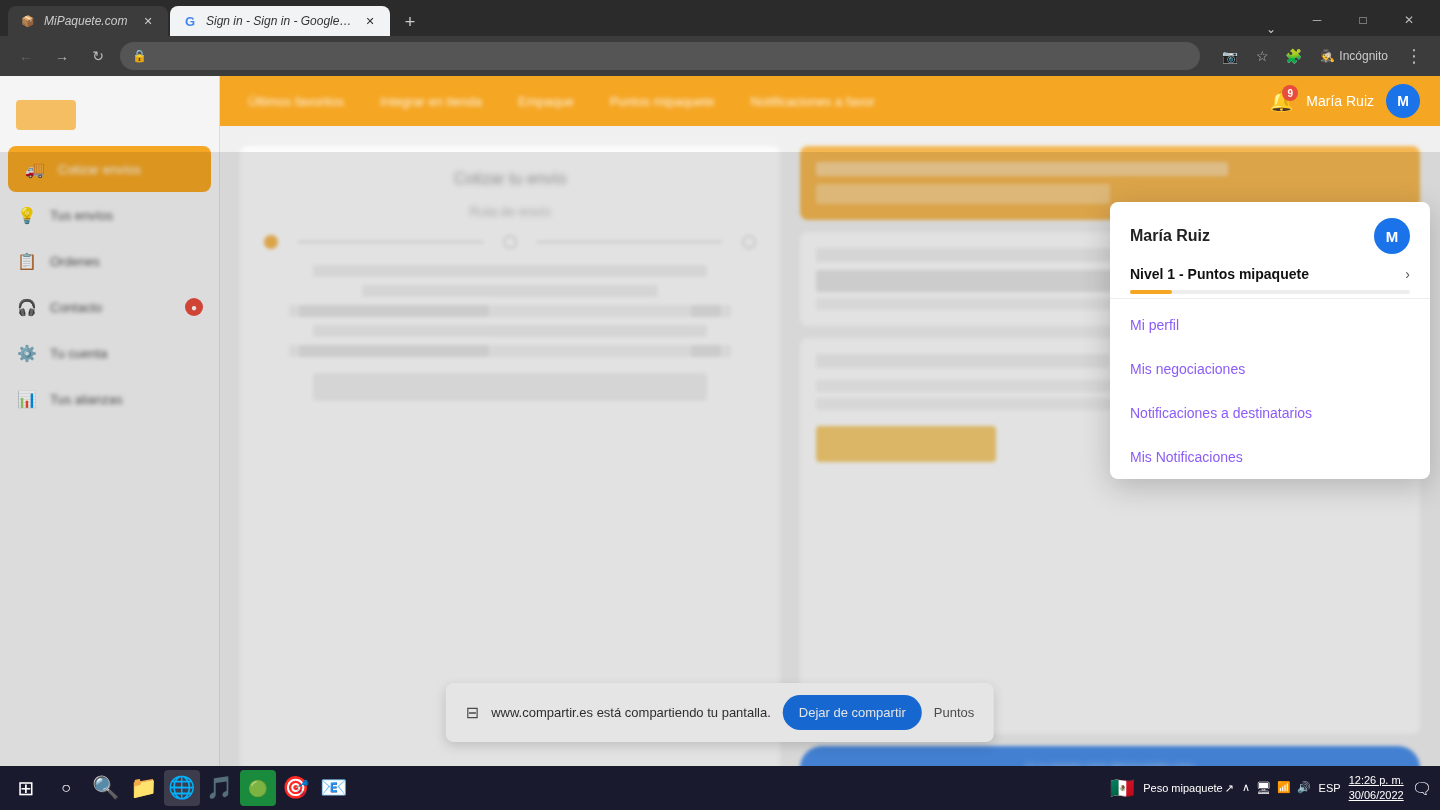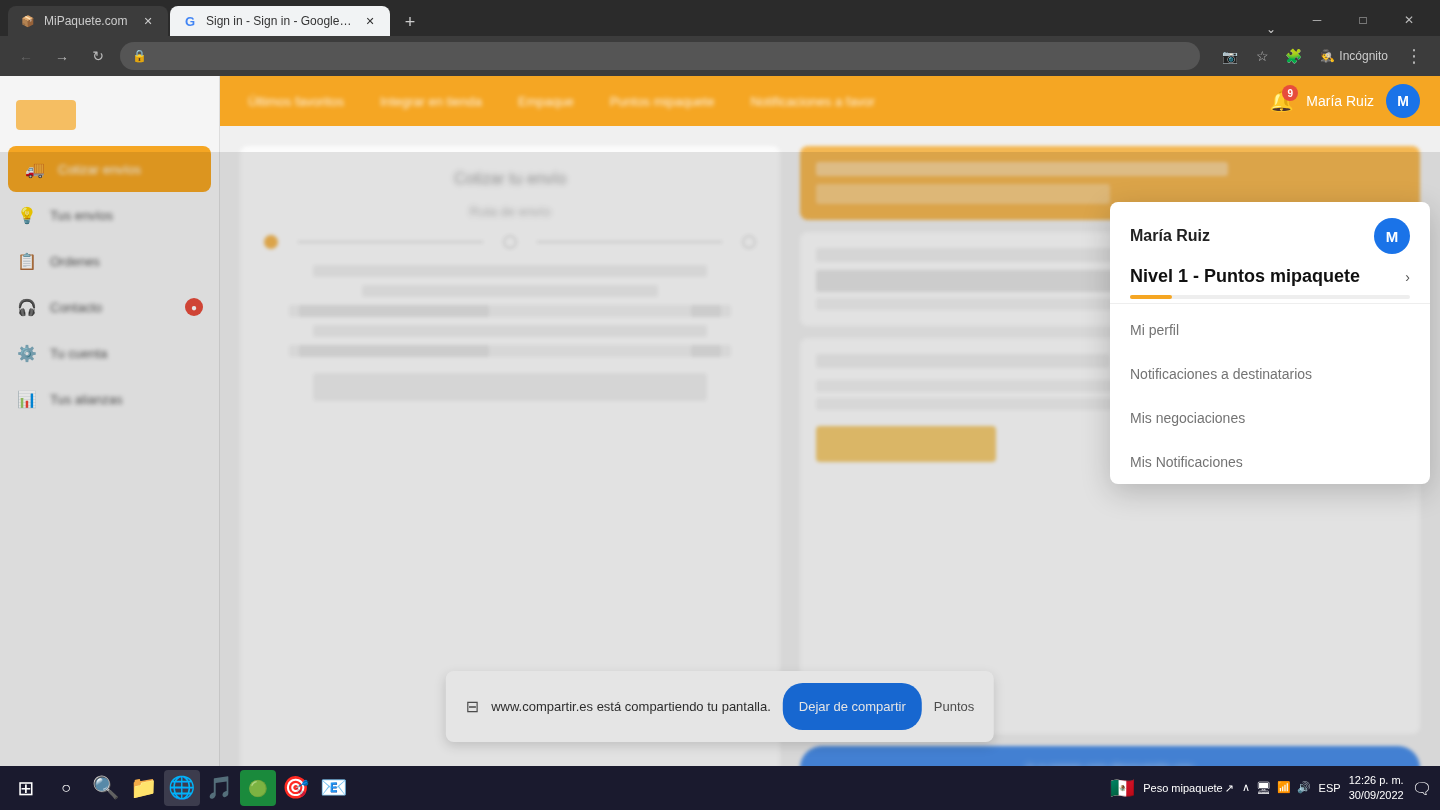--- a/index.html
+++ b/index.html
@@ -1,21 +1,21 @@
 <!DOCTYPE html>
 <html><head>
   <meta charset="utf-8">
   <style>
     * { margin: 0; padding: 0; box-sizing: border-box; }
     body { width: 1440px; height: 810px; overflow: hidden; font-family: 'Segoe UI', Arial, sans-serif; background: #e8e8e8; position: relative; }
     .tab-bar { display: flex; align-items: flex-end; height: 36px; background: #2b2b2b; padding: 0 8px; gap: 2px; }
     .tab { display: flex; align-items: center; height: 30px; padding: 0 12px; border-radius: 8px 8px 0 0; font-size: 12px; color: #ccc; background: #3c3c3c; gap: 8px; min-width: 160px; max-width: 220px; }
     .tab.active { background: #f1f3f4; color: #333; }
     .tab-favicon { width: 16px; height: 16px; display: flex; align-items: center; justify-content: center; font-size: 11px; }
-    .tab-title { flex: 1; overflow: hidden; text-overflow: ellipsis; white-space: nowrap; font-size: 12px; }
+    .tab-title { flex: 1; overflow: hidden; text-overflow: ellipsis; white-space: nowrap; font-size: 12px; font-style: italic; }
     .tab-close { width: 16px; height: 16px; display: flex; align-items: center; justify-content: center; border-radius: 50%; font-size: 11px; cursor: pointer; }
     .tab-new { width: 28px; height: 28px; display: flex; align-items: center; justify-content: center; color: #ccc; font-size: 18px; cursor: pointer; border-radius: 50%; margin-left: 4px; }
     .tab-overflow { color: #ccc; font-size: 12px; margin-left: auto; padding: 0 8px; }
 
     .address-bar { display: flex; align-items: center; height: 40px; background: #3c3c3c; padding: 4px 12px; gap: 8px; }
     .nav-btn { width: 28px; height: 28px; display: flex; align-items: center; justify-content: center; border-radius: 50%; color: #bbb; font-size: 14px; cursor: pointer; }
     .nav-btn.disabled { color: #666; cursor: default; }
     .url-bar { flex: 1; height: 28px; background: #555; border-radius: 14px; display: flex; align-items: center; padding: 0 12px; gap: 6px; }
     .url-lock { color: #aaa; font-size: 12px; }
     .url-text { color: #e8e8e8; font-size: 13px; flex: 1; }
@@ -68,44 +68,44 @@
     .right-price { background: white; border-radius: 8px; padding: 16px; }
     .carrier-section { background: white; border-radius: 8px; padding: 16px; flex: 1; }
     .orange-btn { background: #1a73e8; border-radius: 24px; height: 44px; display: flex; align-items: center; justify-content: center; color: white; font-size: 13px; cursor: pointer; }
 
     
     .dropdown-menu { position: absolute; top: 126px; right: 10px; width: 320px; background: white; border-radius: 8px; box-shadow: 0 8px 30px rgba(0,0,0,0.2); z-index: 1000; overflow: hidden; }
     .dropdown-header { display: flex; align-items: center; justify-content: space-between; padding: 16px 20px 8px; }
     .dropdown-user-name { font-size: 16px; font-weight: 600; color: #222; }
     .dropdown-avatar { width: 36px; height: 36px; background: #1a73e8; border-radius: 50%; display: flex; align-items: center; justify-content: center; color: white; font-size: 15px; font-weight: bold; }
     .dropdown-level { display: flex; align-items: center; justify-content: space-between; padding: 4px 20px 8px; }
-    .dropdown-level-text { font-size: 18px; font-weight: 600; color: #111; }
+    .dropdown-level-text { font-size: 14px; font-weight: 600; color: #111; }
     .dropdown-chevron { color: #555; font-size: 14px; }
     .dropdown-progress { height: 4px; background: #eee; margin: 0 20px 4px; border-radius: 2px; }
     .dropdown-progress-fill { height: 100%; background: #f5a623; border-radius: 2px; width: 15%; }
     .dropdown-divider { height: 1px; background: #eee; margin: 4px 0; }
-    .dropdown-item { padding: 14px 20px; font-size: 14px; color: #737373; cursor: pointer; }
+    .dropdown-item { padding: 14px 20px; font-size: 14px; color: #8b5cf6; cursor: pointer; }
     .dropdown-footer { border-top: 1px solid #eee; padding: 14px 20px; text-align: center; }
     .dropdown-logout { font-size: 15px; font-weight: 600; color: #111; cursor: pointer; }
 
     
     .share-banner { position: absolute; bottom: 68px; left: 50%; transform: translateX(-50%); background: white; border-radius: 8px; box-shadow: 0 4px 12px rgba(0,0,0,0.15); display: flex; align-items: center; gap: 12px; padding: 12px 20px; z-index: 100; white-space: nowrap; }
     .share-text { font-size: 13px; color: #333; }
-    .share-stop-btn { background: #1a73e8; color: white; border: none; border-radius: 20px; padding: 16px 16px; font-size: 13px; cursor: pointer; }
+    .share-stop-btn { background: #1a73e8; color: white; border: none; border-radius: 20px; padding: 10px 16px; font-size: 13px; cursor: pointer; }
     .share-hide-btn { background: transparent; border: none; font-size: 13px; color: #555; cursor: pointer; }
 
     
     .taskbar { position: absolute; bottom: 0; left: 0; right: 0; height: 44px; background: #1a1a2e; display: flex; align-items: center; padding: 0 8px; gap: 4px; }
     .taskbar-start { width: 36px; height: 36px; display: flex; align-items: center; justify-content: center; color: white; font-size: 20px; }
     .taskbar-search { width: 36px; height: 36px; display: flex; align-items: center; justify-content: center; color: white; font-size: 16px; }
     .taskbar-apps { display: flex; gap: 2px; }
     .taskbar-app { width: 36px; height: 36px; display: flex; align-items: center; justify-content: center; border-radius: 4px; cursor: pointer; font-size: 18px; }
     .taskbar-app.active { background: rgba(255,255,255,0.15); }
     .taskbar-right { margin-left: auto; display: flex; align-items: center; gap: 8px; color: white; font-size: 11px; }
-    .taskbar-time { text-align: right; line-height: 1.4; }
+    .taskbar-time { text-align: right; line-height: 1.4; text-decoration: underline; }
     .taskbar-icons { display: flex; gap: 6px; }
 
     
     .overlay { position: absolute; top: 76px; left: 0; right: 0; bottom: 44px; background: rgba(0,0,0,0.1); z-index: 500; pointer-events: none; }
   </style>
 </head>
 <body>
 
 <div>
   <div class="tab-bar">
@@ -258,22 +258,22 @@
     </div>
     <div class="dropdown-level">
       <span class="dropdown-level-text">Nivel 1 - Puntos mipaquete</span>
       <span class="dropdown-chevron">›</span>
     </div>
     <div class="dropdown-progress">
       <div class="dropdown-progress-fill"></div>
     </div>
     <div class="dropdown-divider"></div>
     <div class="dropdown-item">Mi perfil</div>
+    <div class="dropdown-item">Mis negociaciones</div>
     <div class="dropdown-item">Notificaciones a destinatarios</div>
-    <div class="dropdown-item">Mis negociaciones</div>
     <div class="dropdown-item">Mis Notificaciones</div>
   </div>
 
   <div class="share-banner">
     <span style="font-size:16px;color:#555;">⊟</span>
     <span class="share-text">www.compartir.es está compartiendo tu pantalla.</span>
     <button class="share-stop-btn">Dejar de compartir</button>
     <button class="share-hide-btn">Puntos</button>
   </div>
 
@@ -299,17 +299,17 @@
     </div>
     <div class="taskbar-icons">
       <span>∧</span>
       <span style="font-size:12px;">🖥</span>
       <span>📶</span>
       <span>🔊</span>
     </div>
     <span style="font-size:11px;">ESP</span>
     <div class="taskbar-time">
       <div>12:26 p. m.</div>
-      <div>30/09/2022</div>
+      <div>30/06/2022</div>
     </div>
     <span style="font-size:16px;">🗨</span>
   </div>
 </div>
 
 </body></html>

